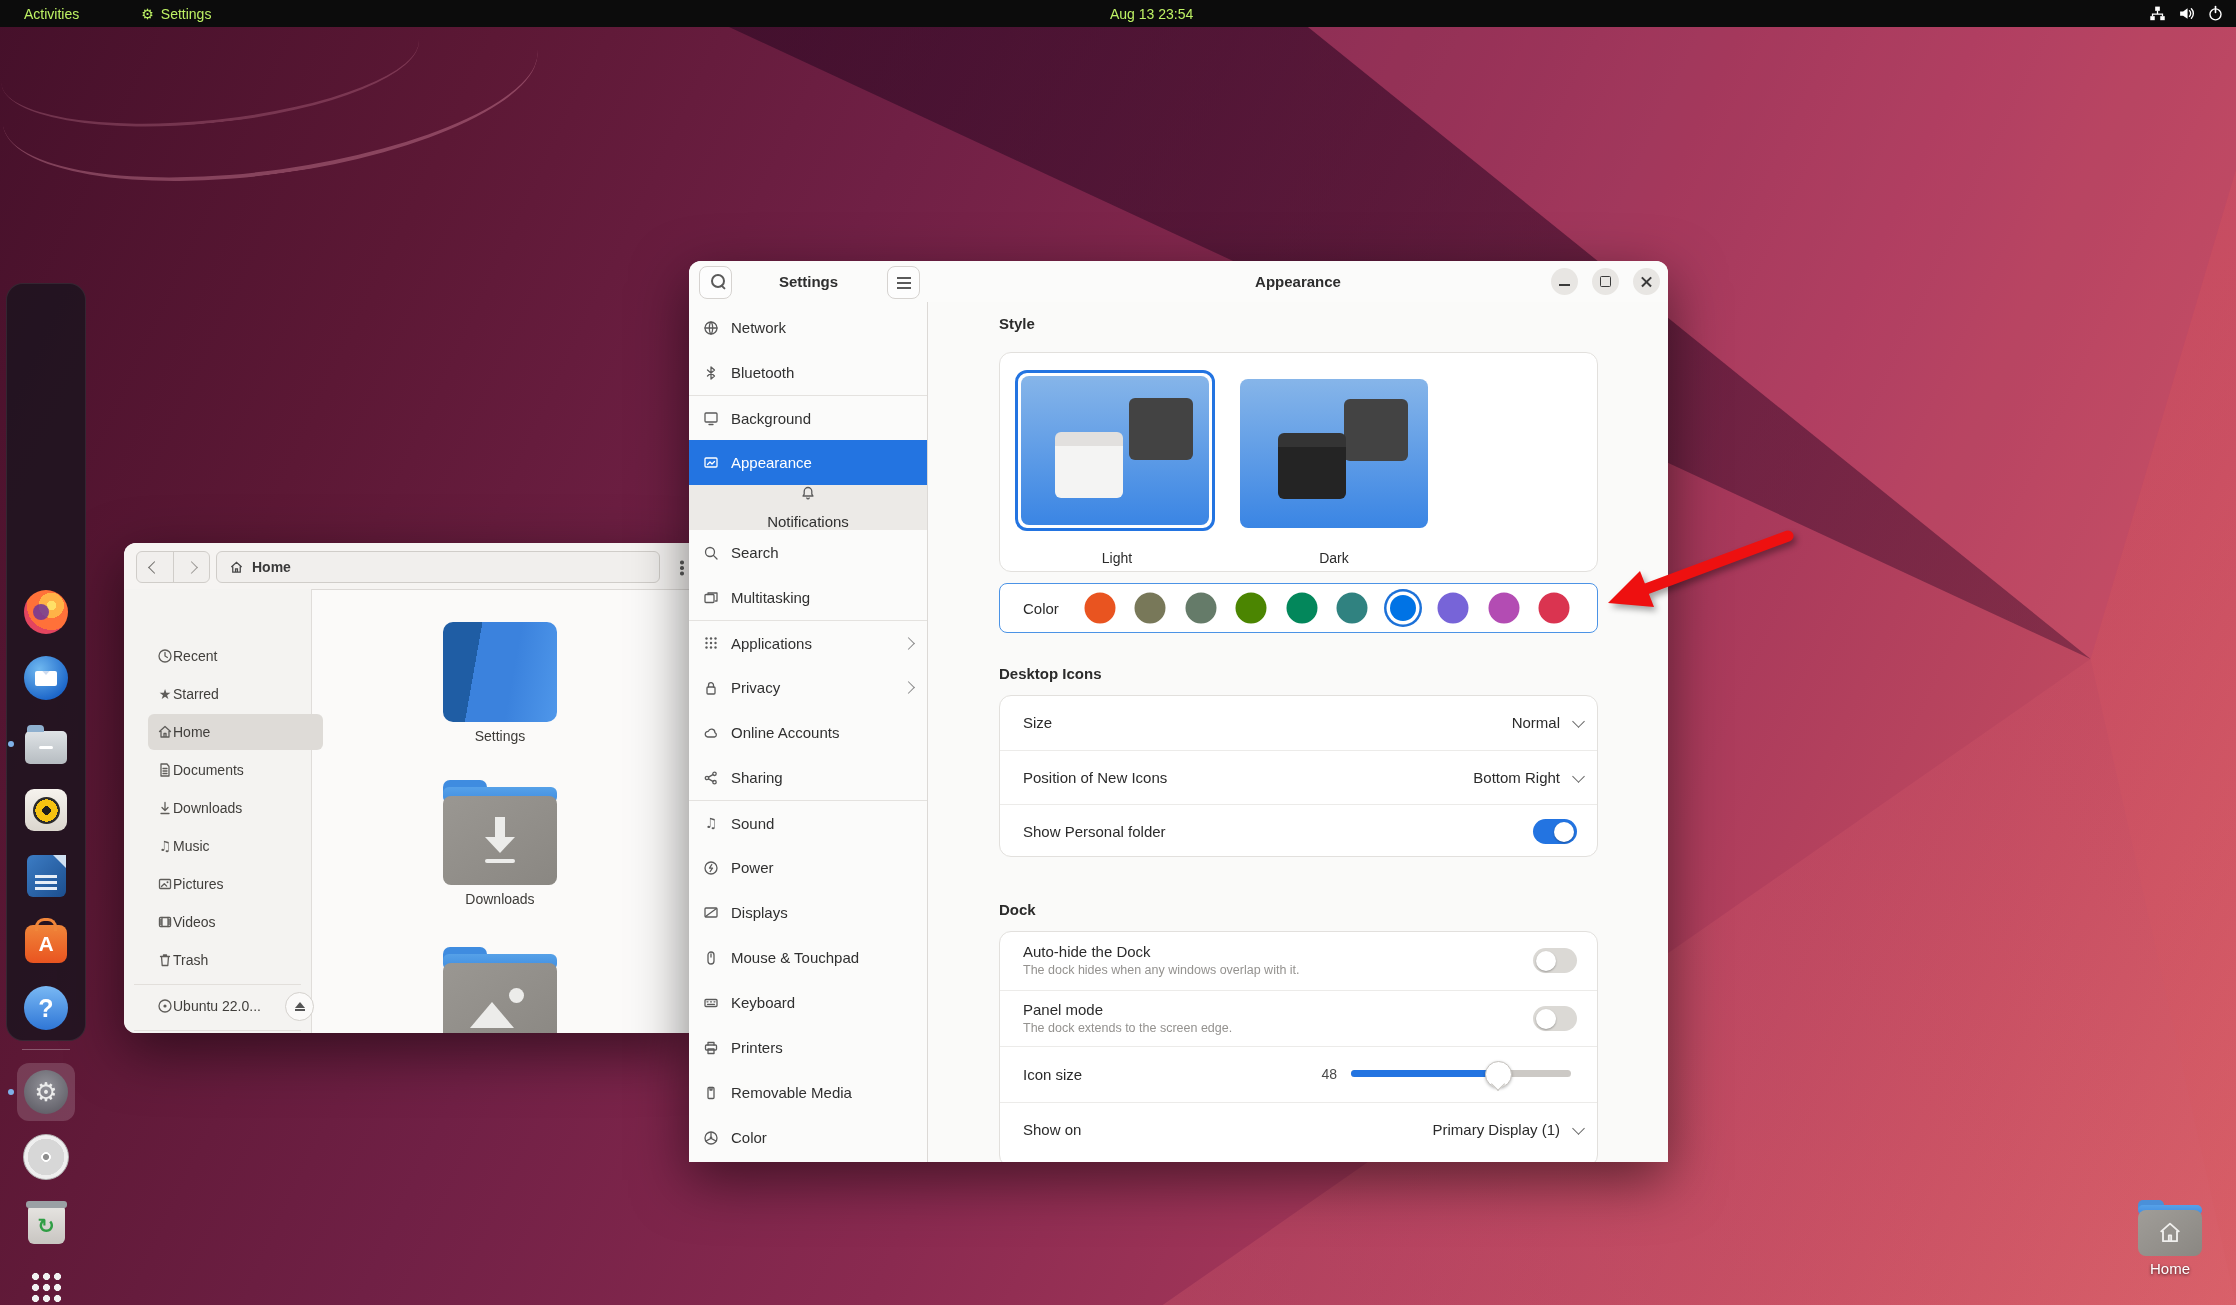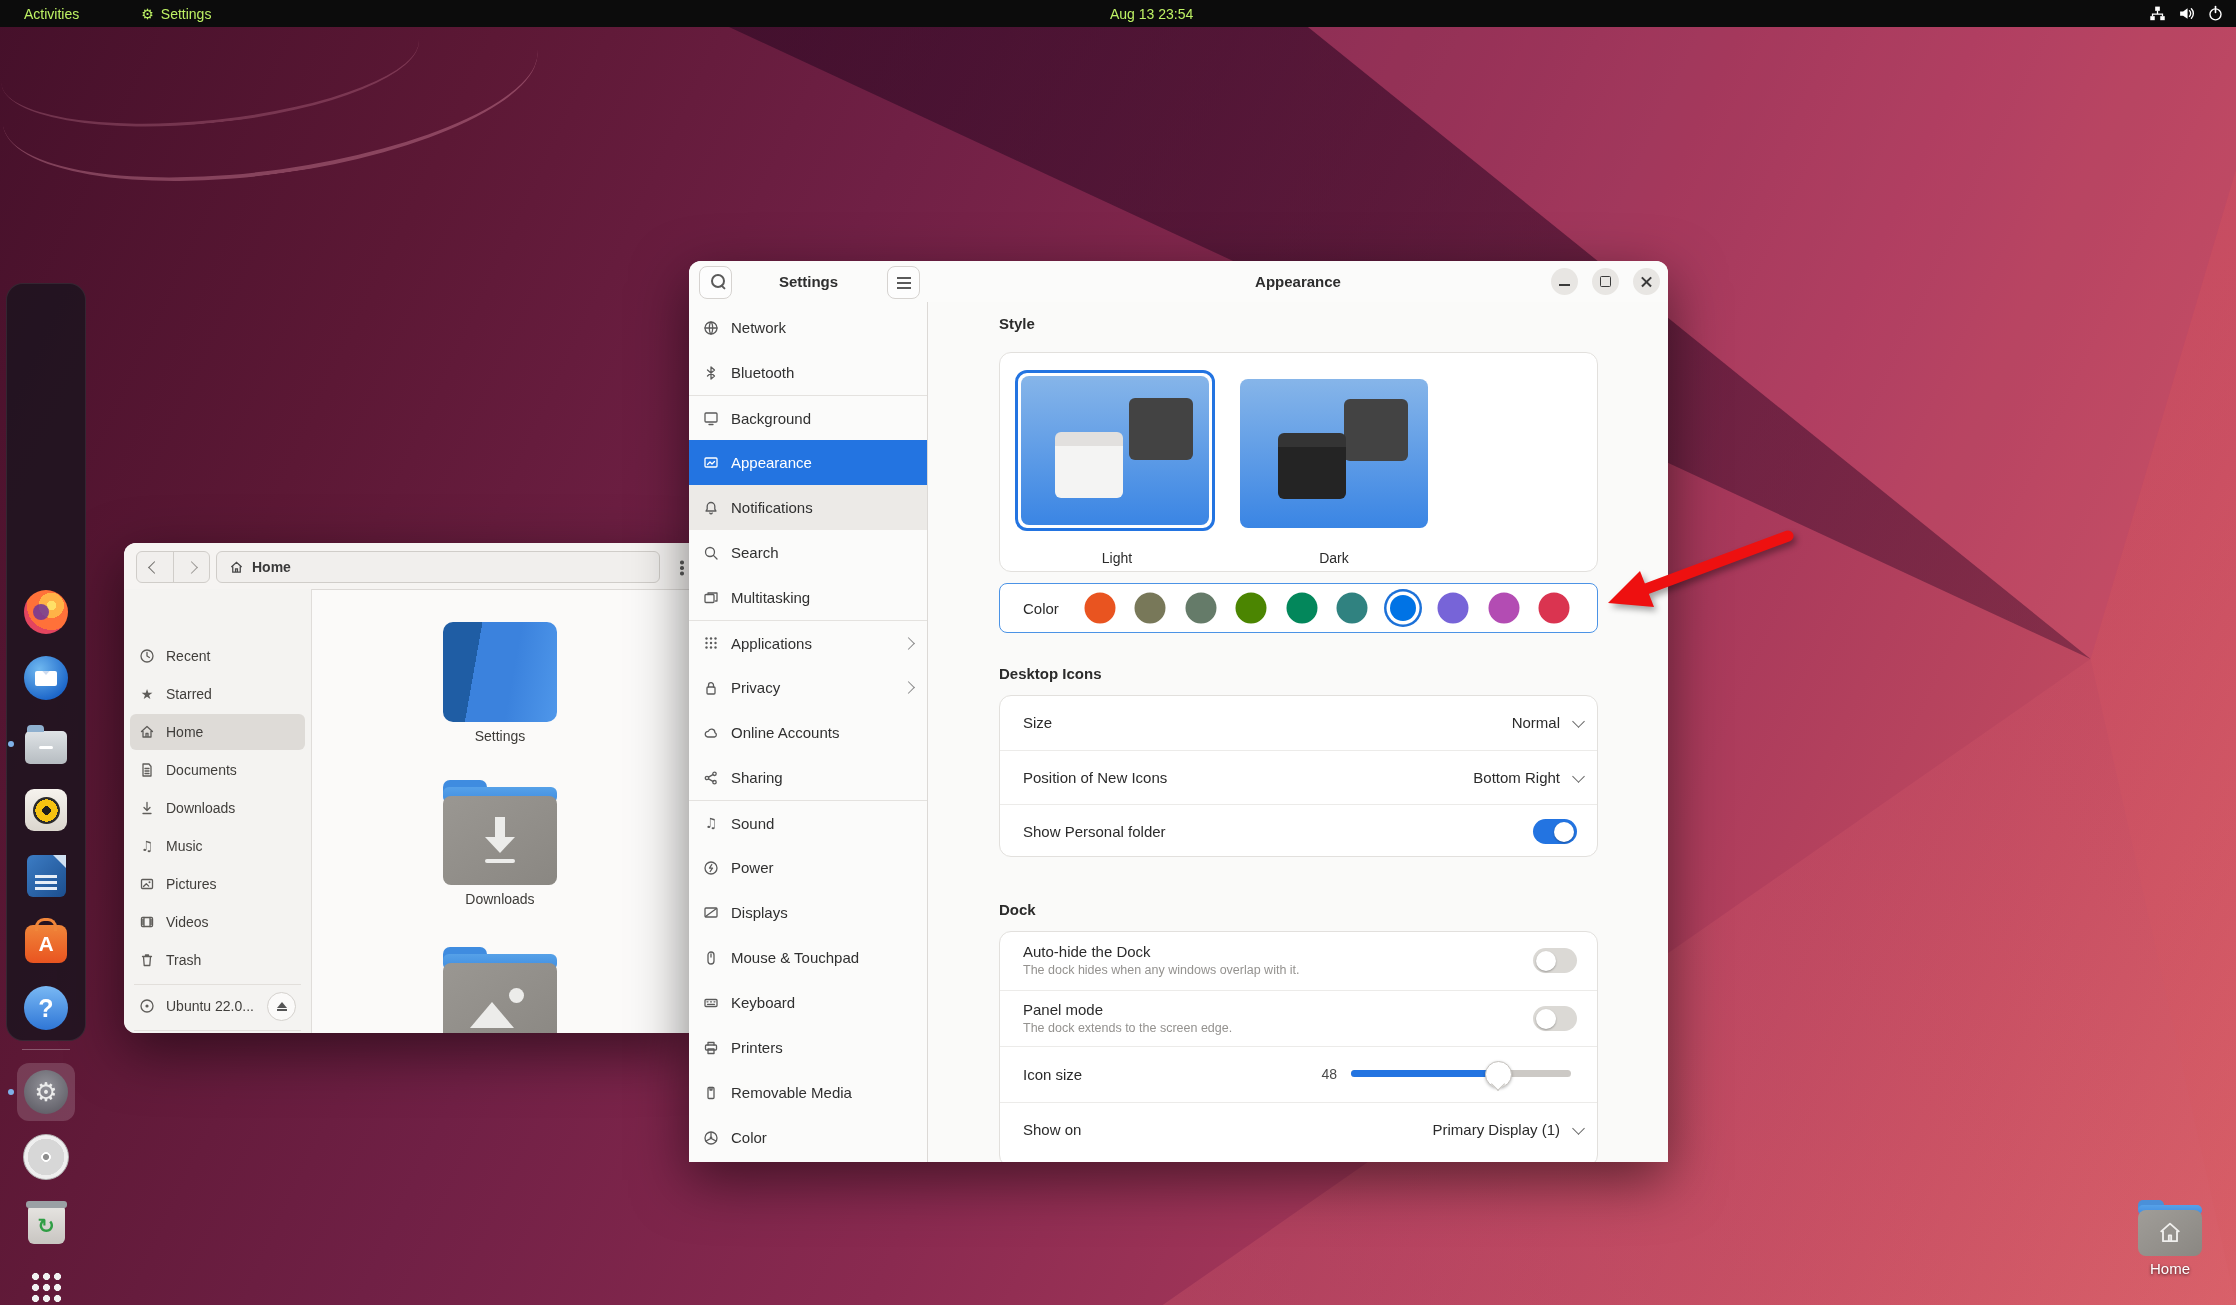--- a/index.html
+++ b/index.html
@@ -62,21 +62,21 @@
   .fhead{position:absolute;left:0;top:0;right:0;height:46px;background:#f6f4f2;border-bottom:1px solid #dcd9d6;}
   .pillbtn{position:absolute;background:#f1efed;border:1px solid #d0cdc9;border-radius:6px;display:flex;align-items:center;}
   .fnav{left:12px;top:8px;width:72px;height:30px;}
   .fnav .half{flex:1;height:100%;display:flex;align-items:center;justify-content:center;}
   .fnav .half + .half{border-left:1px solid #d0cdc9;}
   .fpath{left:92px;top:8px;width:430px;height:30px;padding-left:12px;gap:8px;color:#3a3a3a;font-weight:bold;font-size:14px;}
   .fpath svg{width:15px;height:15px;fill:none;stroke:#4a4a4a;stroke-width:1.4;}
   .kebab{width:3.5px;height:3.5px;border-radius:50%;background:#5a5a5a;box-shadow:0 -5.5px 0 #5a5a5a,0 5.5px 0 #5a5a5a;}
   .fkebab{position:absolute;left:548px;top:15px;width:20px;height:20px;display:flex;align-items:center;justify-content:center;}
   .fside{position:absolute;left:0;top:46px;bottom:0;width:187px;background:#f4f3f1;border-right:1px solid #e0ddda;}
-  .fitem{position:absolute;left:6px;width:175px;height:36px;display:flex;align-items:center;padding-left:9px;gap:11px;
+  .fitem{position:absolute;left:24px;width:175px;height:36px;display:flex;align-items:center;padding-left:9px;
          font-size:14px;color:#403e3b;border-radius:6px;box-sizing:border-box;}
   .fitem.sel{background:#dedbd7;}
   .fi{width:16px;height:16px;color:#5f5d5a;display:flex;align-items:center;justify-content:center;}
   .fi svg{width:16px;height:16px;fill:none;stroke:currentColor;stroke-width:1.3;stroke-linecap:round;stroke-linejoin:round;}
   .fi .g{font-family:"DejaVu Sans",sans-serif;font-size:14px;line-height:1;}
   .fsep{position:absolute;left:10px;right:10px;height:1px;background:#e2dfdb;}
   .eject{position:absolute;right:9px;top:4px;width:27px;height:27px;border:1px solid #d4d1cd;border-radius:50%;background:#fbfaf9;display:flex;flex-direction:column;align-items:center;justify-content:center;gap:1.5px;}
   .eject .t{width:0;height:0;border-left:5px solid transparent;border-right:5px solid transparent;border-bottom:6px solid #555;}
   .eject .b{width:10px;height:2px;background:#555;}
   .tile{position:absolute;left:301px;width:150px;text-align:center;font-size:14px;color:#3d3b38;}
@@ -98,21 +98,21 @@
   .shead{position:absolute;left:0;top:0;right:0;height:41px;background:#fbfbfa;border-bottom:1px solid #d9d6d3;}
   .sside{position:absolute;left:0;top:41px;bottom:0;width:239px;background:#fbfbfa;border-right:1px solid #dcd9d6;box-sizing:border-box;}
   .sqbtn{position:absolute;width:31px;height:31px;top:5px;background:#fdfdfd;border:1px solid #d6d3d0;border-radius:8px;display:flex;align-items:center;justify-content:center;}
   .mag{width:10px;height:10px;border:2px solid #5a5a5a;border-radius:50%;position:relative;margin:-4px -4px 0 0;}
   .mag::after{content:"";position:absolute;width:2px;height:6px;background:#5a5a5a;left:9px;top:8px;transform:rotate(-45deg);border-radius:1px;}
   .burger{width:14px;height:2px;background:#5a5a5a;box-shadow:0 -5px 0 #5a5a5a,0 5px 0 #5a5a5a;}
   .stitle{position:absolute;left:0;top:0;width:239px;height:41px;display:flex;align-items:center;justify-content:center;font-weight:bold;font-size:15px;color:#2e2e2e;}
   .sitem{position:absolute;left:0;width:238px;height:45px;display:flex;align-items:center;padding:0 14px;gap:12px;box-sizing:border-box;font-size:15px;color:#303030;}
   .sitem.sep-t{border-top:1px solid #e4e2df;}
   .sitem.sel{background:#2374e1;color:#fff;}
-  .sitem.hov{background:#eceae7;}
+  .sitem.hov{background:#eceae7;flex-direction:column;}
   .si{width:16px;height:16px;color:#5b5b5b;display:flex;align-items:center;justify-content:center;flex:none;}
   .sitem.sel .si{color:#fff;}
   .si svg{width:16px;height:16px;fill:none;stroke:currentColor;stroke-width:1.3;stroke-linecap:round;stroke-linejoin:round;}
   .si .g{font-family:"DejaVu Sans",sans-serif;font-size:14px;line-height:1;}
   .chev-r{margin-left:auto;width:8px;height:8px;border-right:1.8px solid #8a8a8a;border-bottom:1.8px solid #8a8a8a;transform:rotate(-45deg);}
   .smain-head{position:absolute;left:239px;top:0;width:740px;height:41px;display:flex;align-items:center;justify-content:center;font-weight:bold;font-size:15px;color:#2e2e2e;}
   .wbtn{position:absolute;top:7px;width:27px;height:27px;border-radius:50%;background:#e8e6e3;display:flex;align-items:center;justify-content:center;}
   .wb-min{width:11px;height:2px;background:#3a3a3a;margin-top:7px;}
   .wb-max{width:9px;height:9px;border:1.6px solid #3a3a3a;border-radius:1.5px;}
   .wb-x{position:relative;width:13px;height:13px;}

